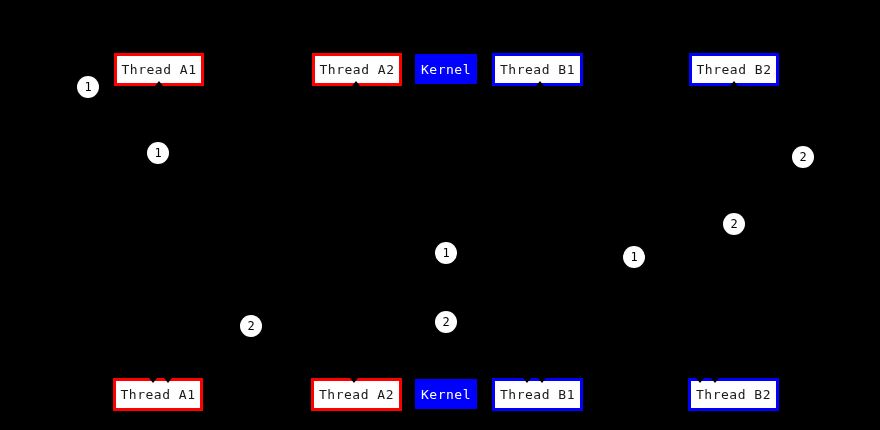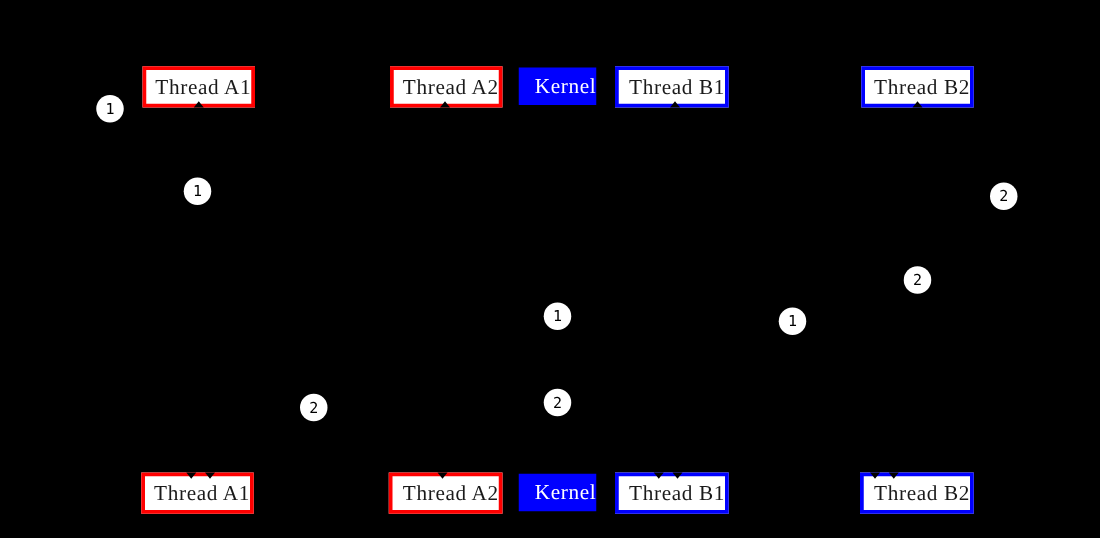--- a/index.html
+++ b/index.html
@@ -14,26 +14,25 @@
     background: var(--bg, #000000);
     overflow: hidden;
     font-family: "DejaVu Sans Mono", "Liberation Mono", monospace;
   }
   .node {
     position: absolute;
     box-sizing: border-box;
     background: var(--box-fill, #ffffff);
     display: flex;
     align-items: center;
-    justify-content: flex-end;
-    font-size: 17px;
+    justify-content: center;
+    font-size: 13px;
     letter-spacing: 0.5px;
     color: var(--box-text, #1a1a1a);
     white-space: nowrap;
-    font-family: Liberation Serif, serif;
   }
   .thread-a { border: 3px solid var(--red, #ff0000); }
   .thread-b { border: 3px solid var(--blue, #0000ff); }
   .kernel {
     background: var(--blue, #0000ff);
     border: none;
     color: var(--kernel-text, #ffffff);
   }
   .marker {
     position: absolute;

